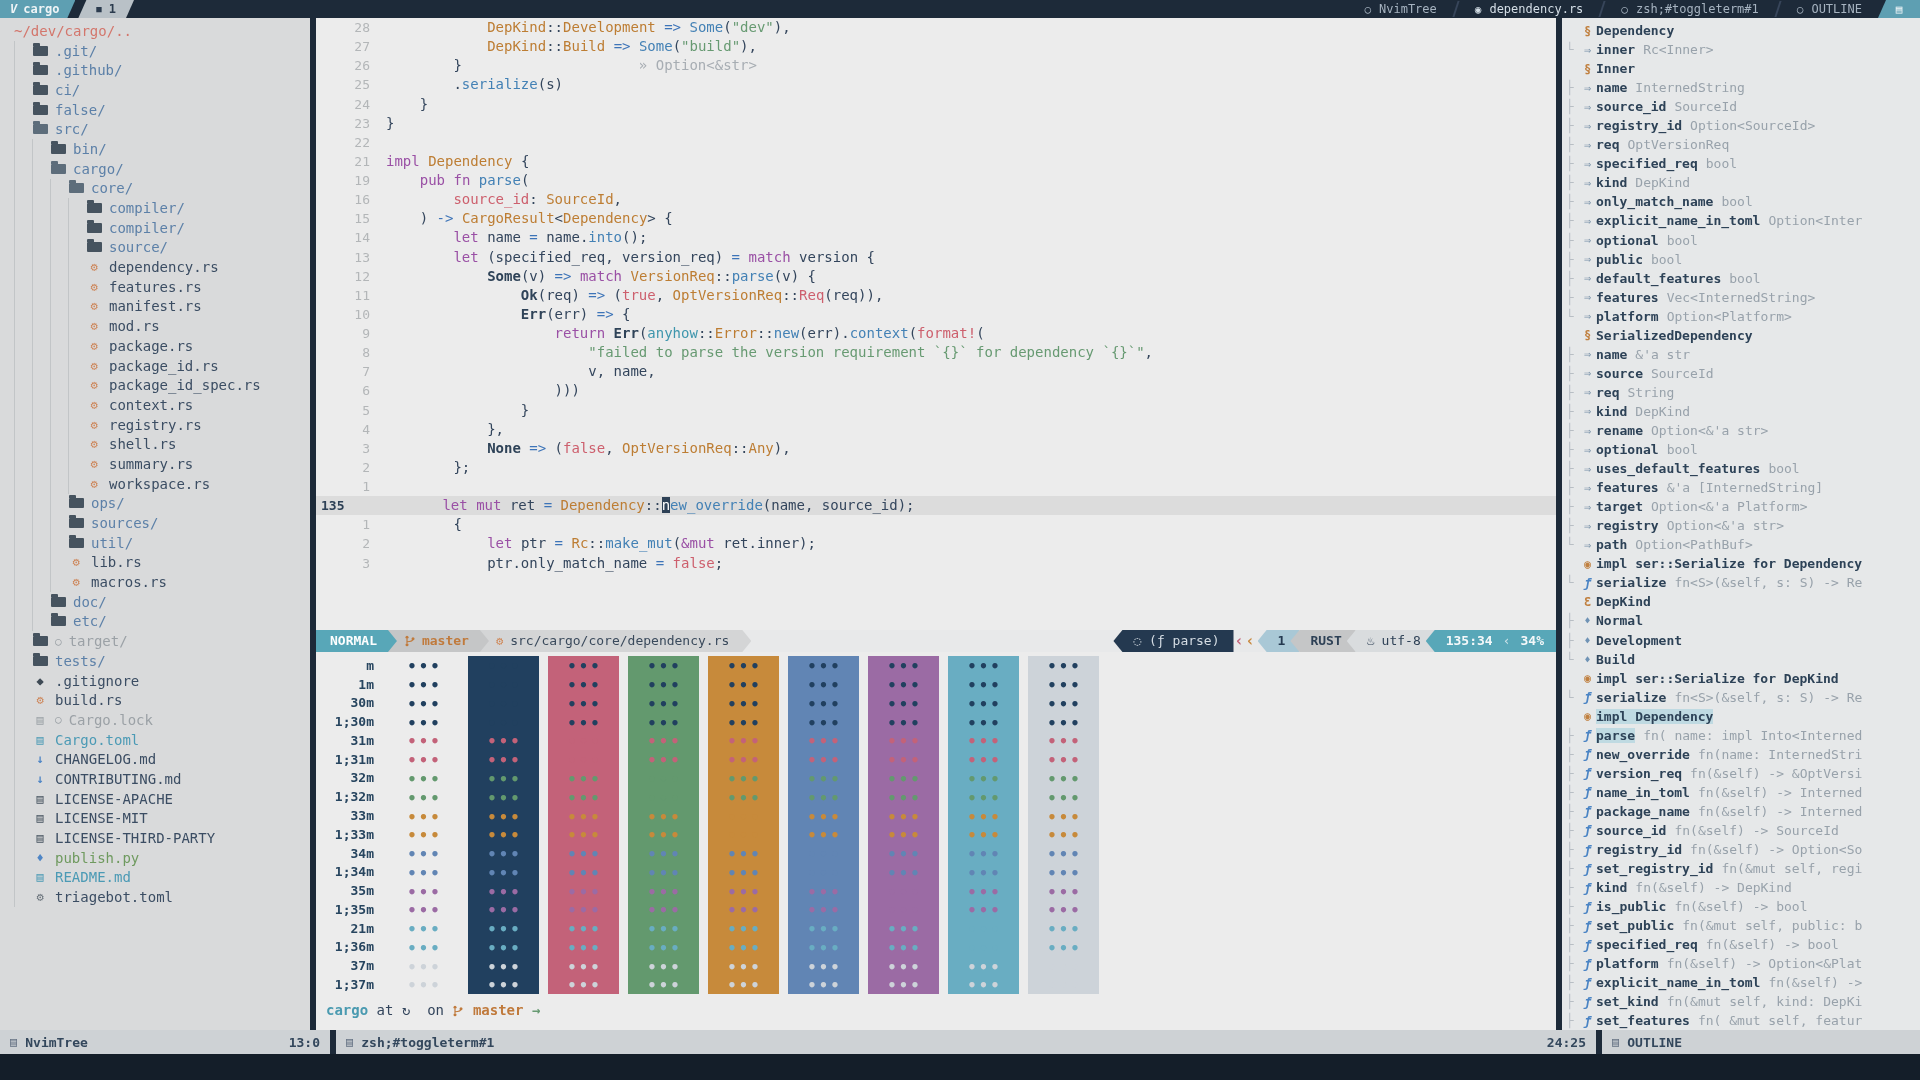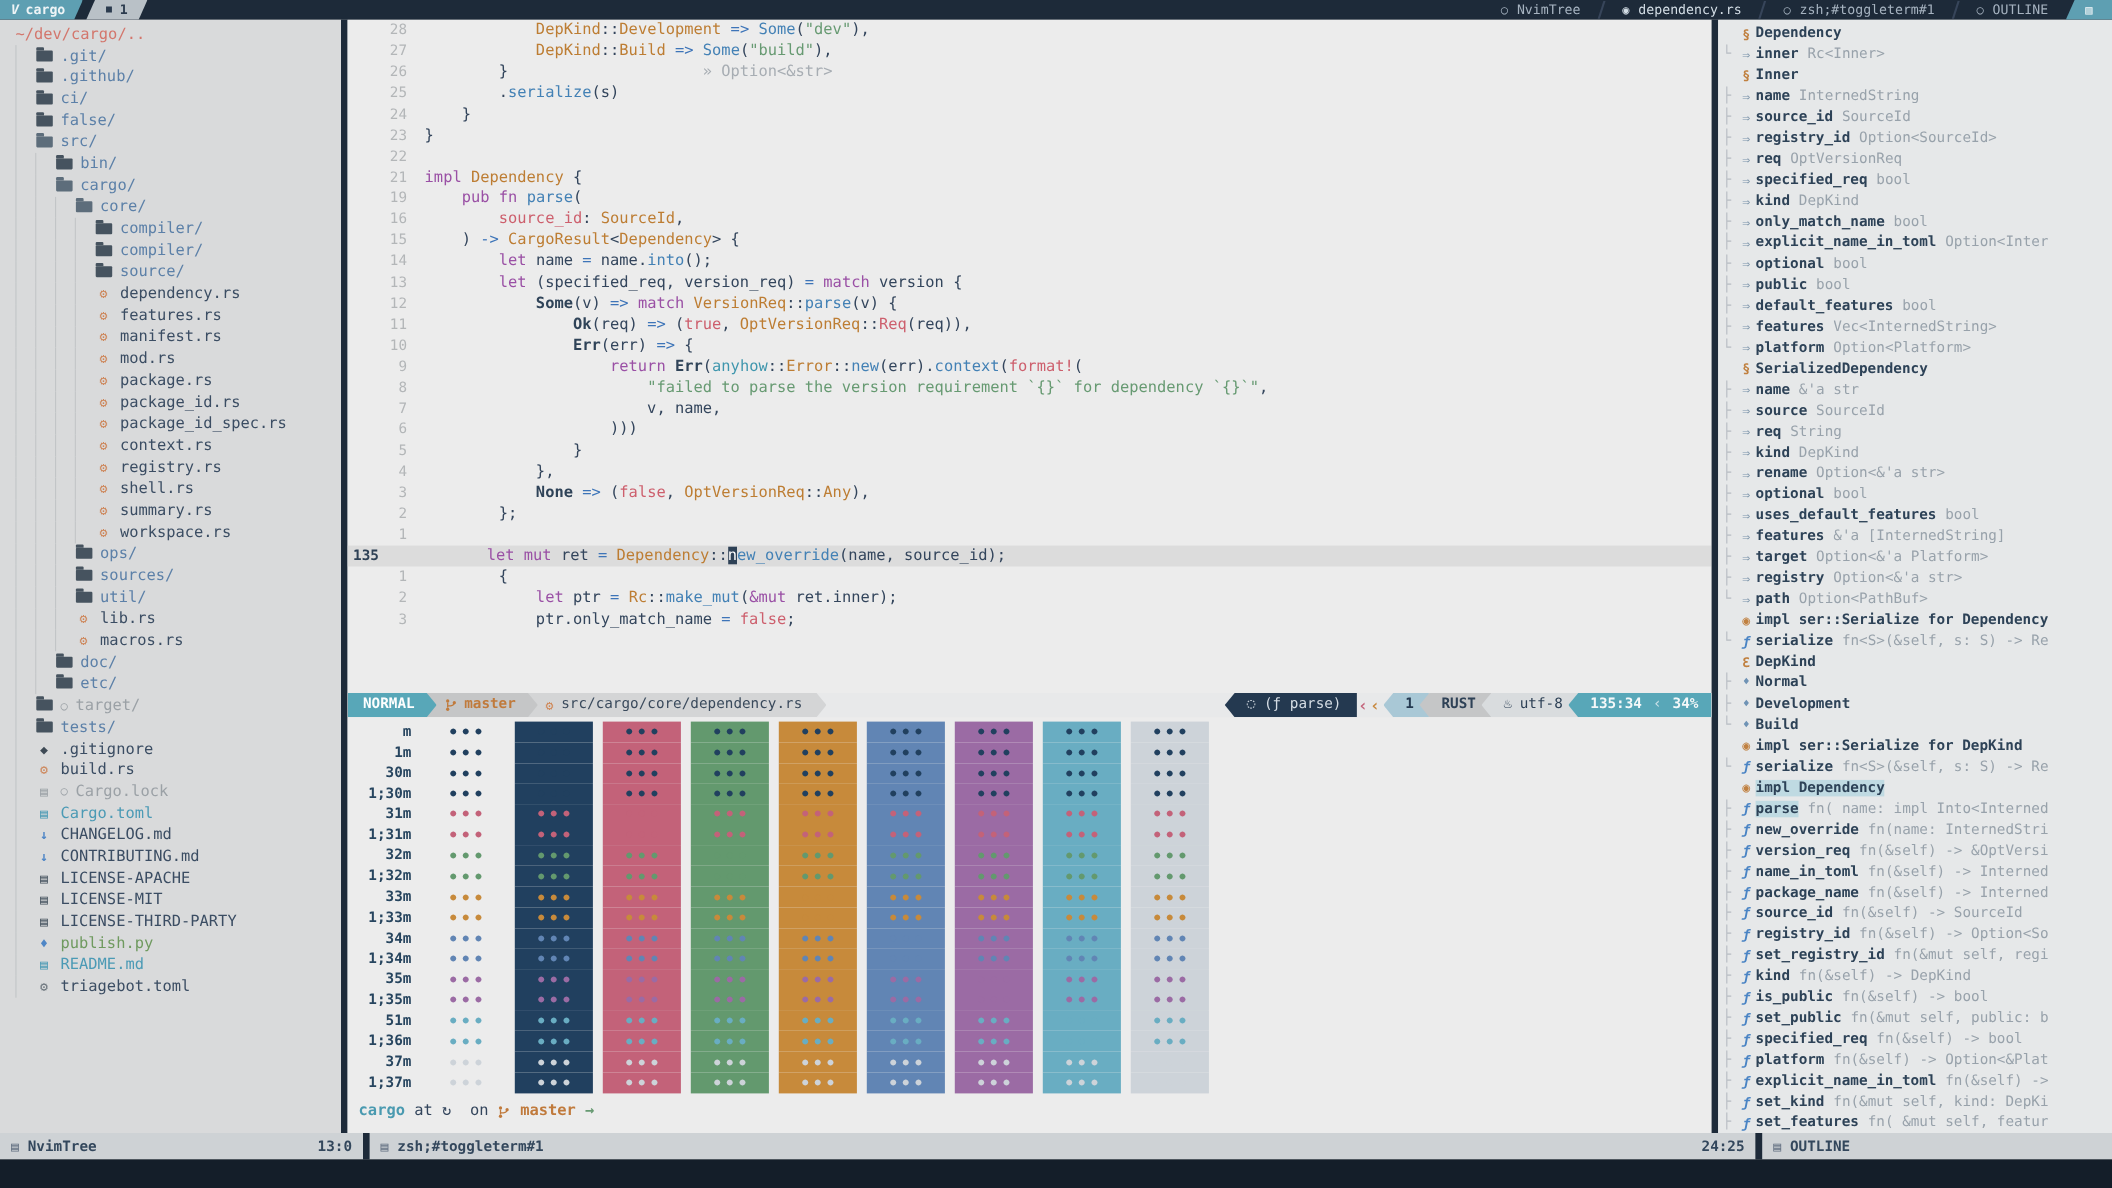--- a/index.html
+++ b/index.html
@@ -695,21 +695,21 @@
                 <span class="dots" style="color: rgb(155, 107, 164);">●●●</span>
               </span>
               <span class="ccell" style="background: rgb(105, 173, 194);">
                 <span class="dots" style="color: rgb(155, 107, 164);">●●●</span>
               </span>
               <span class="ccell" style="background: rgb(205, 211, 217);">
                 <span class="dots" style="color: rgb(155, 107, 164);">●●●</span>
               </span>
             </div>
             <div class="crow">
-              <span class="clabel">51m</span>
+              <span class="clabel">21m</span>
               <span class="ccell plain">
                 <span class="dots" style="color: rgb(105, 173, 194);">●●●</span>
               </span>
               <span class="ccell" style="background: rgb(33, 64, 95);">
                 <span class="dots" style="color: rgb(105, 173, 194);">●●●</span>
               </span>
               <span class="ccell" style="background: rgb(195, 98, 121);">
                 <span class="dots" style="color: rgb(105, 173, 194);">●●●</span>
               </span>
               <span class="ccell" style="background: rgb(99, 153, 110);">

